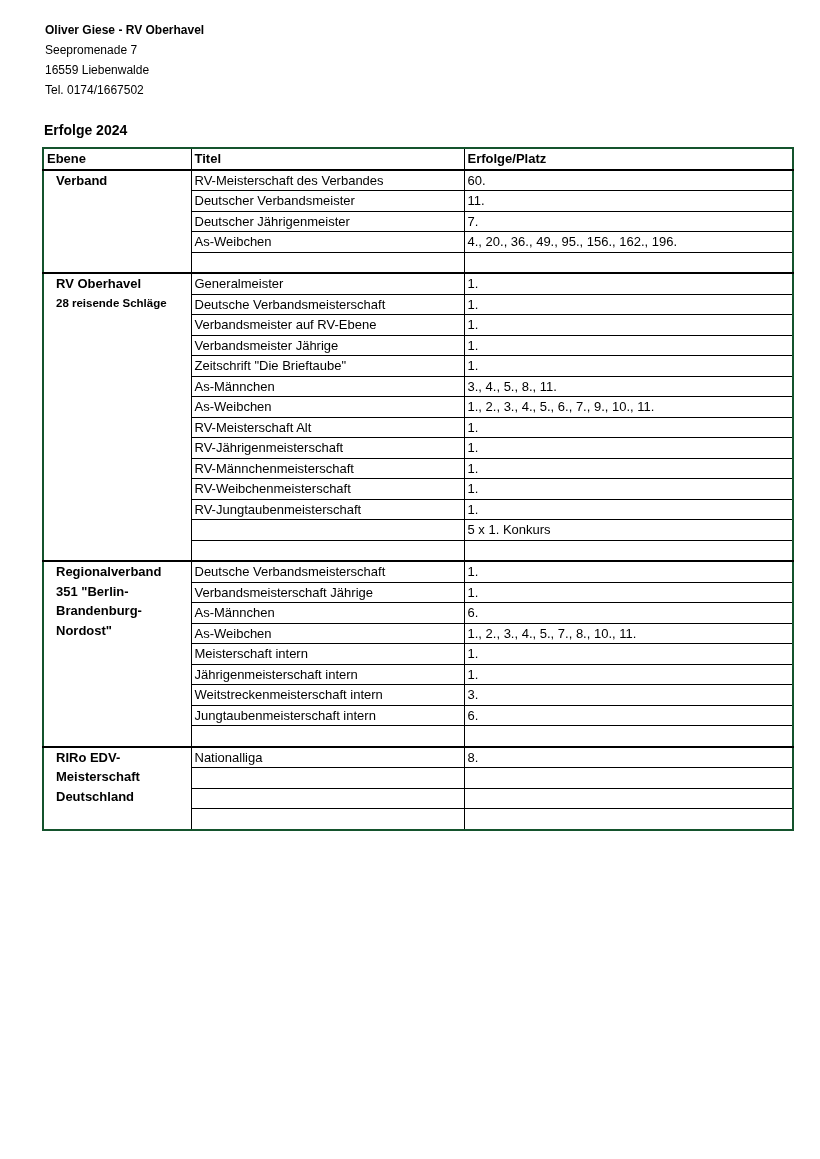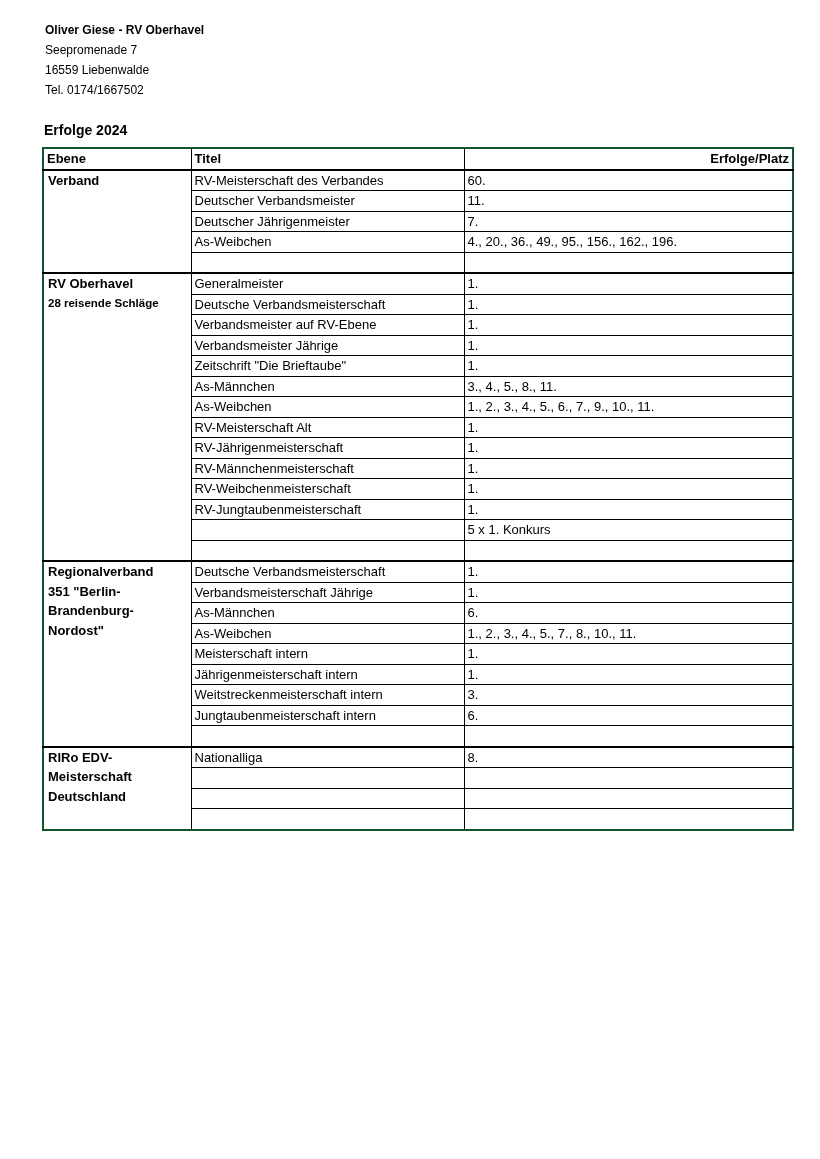--- a/index.html
+++ b/index.html
@@ -28,24 +28,24 @@
     padding: 0 3px;
     font-size: 13px;
     line-height: 19.5px;
     height: 19.5px;
     vertical-align: top;
     overflow: hidden;
     text-align: left;
   }
   thead { border-bottom: 2px solid #000; }
   thead th { font-weight: 700; }
-  thead th.center { text-align: right; }
+  thead th.center { text-align: left; }
   tbody.section { border-top: 2px solid #000; }
 
-  td.cell-ebene { font-weight: 700; padding: 0 16px 0 4px; }
+  td.cell-ebene { font-weight: 700; padding: 0 16px 0 12px; }
   .ebene-sub { font-weight: 700; font-size: 11.5px; line-height: 19.5px; }
 
   td.cell-erfolge .num-short { display: inline-block; min-width: 52px; text-align: left; }
   td.cell-titel, td.cell-erfolge { white-space: nowrap; }
 </style>
 </head>
 <body>
 
 <div class="page">
 

